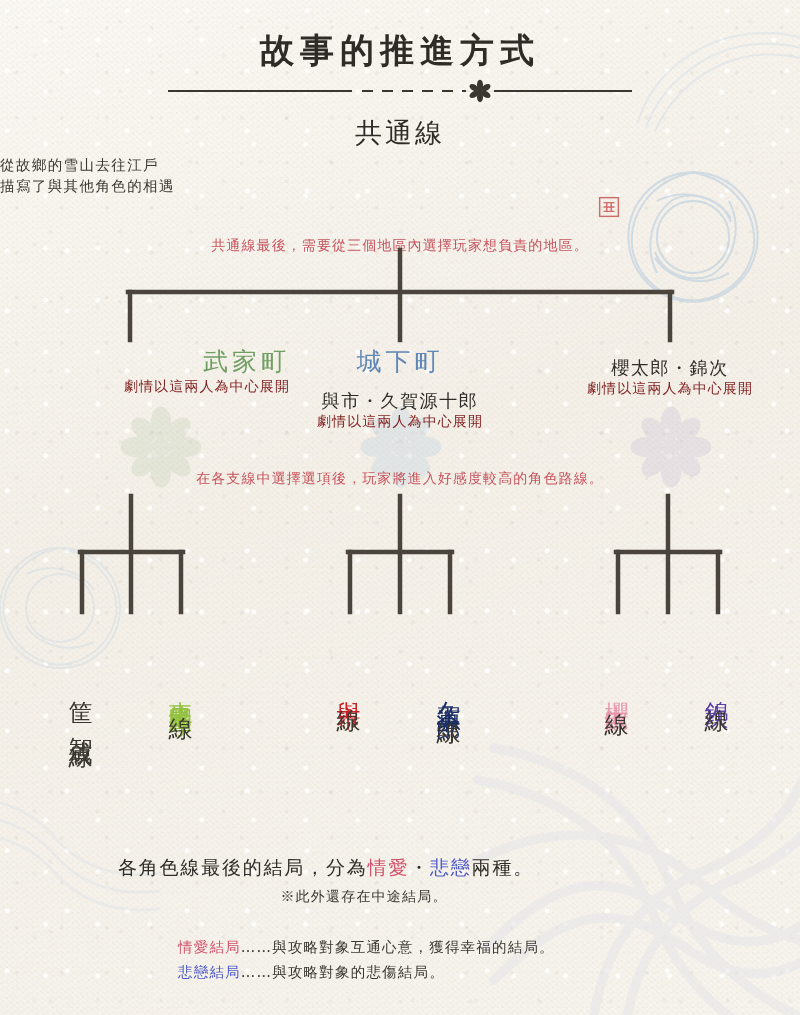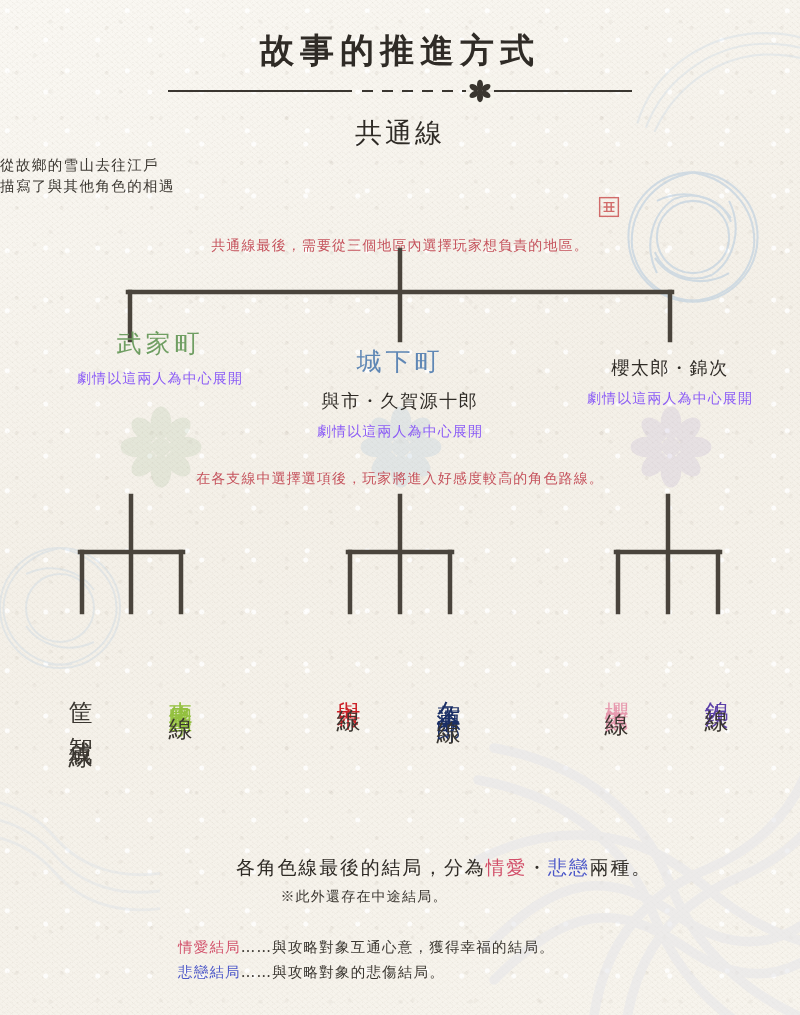--- a/index.html
+++ b/index.html
@@ -54,34 +54,34 @@
   .note-red{font-size:14px;letter-spacing:1.1px;color:#c5525c;text-align:center;
     position:absolute;width:800px;left:0;}
   #note1{top:221px;margin-top:16px;}
   #note2{top:470px;font-family:Liberation Serif, serif;}
   
   #lines{position:absolute;inset:0;}
   
   .region{position:absolute;text-align:center;width:260px;}
   .region .rname{font-size:25px;letter-spacing:4px;}
   .region .rchars{font-size:18px;letter-spacing:1.6px;color:#2f2b26;margin-top:11px;}
-  .region .rdesc{font-size:14px;letter-spacing:1.1px;color:#8b5cf6;margin-top:10px;}
-  #region-buke{left:30px;top:327px;}
+  .region .rdesc{font-size:14px;letter-spacing:1.1px;color:#7f1d1d;}
+  #region-buke{left:30px;top:345px;text-align:right;}
   #region-joka{left:270px;top:345px;}
   #region-goraku{left:540px;top:345px;}
   
   .vroute{
     position:absolute;
     writing-mode:vertical-rl;text-orientation:upright;
     font-size:24px;letter-spacing:4px;line-height:1.15;
     white-space:pre;
   }
   .vroute .suffix{color:#3a3630;}
   
-  #ending-line{position:absolute;top:855px;left:0;width:652px;text-align:right;
+  #ending-line{position:absolute;top:855px;left:0;width:652px;text-align:center;
     font-size:19px;letter-spacing:1.8px;color:#2f2b26;}
   #ending-sub{position:absolute;top:888px;left:0;width:728px;text-align:center;
     font-size:14px;letter-spacing:1.2px;color:#3b3731;}
   .legend{position:absolute;left:178px;font-size:14.5px;letter-spacing:1.2px;color:#3b3731;}
   #legend1{top:938px;}
   #legend2{top:963px;}
   .c-love{color:#d2506a;}
   .c-sad{color:#4a56c8;}
   #seal{position:absolute;top:196px;left:598px;width:22px;height:22px;opacity:.8;}
 </style>

